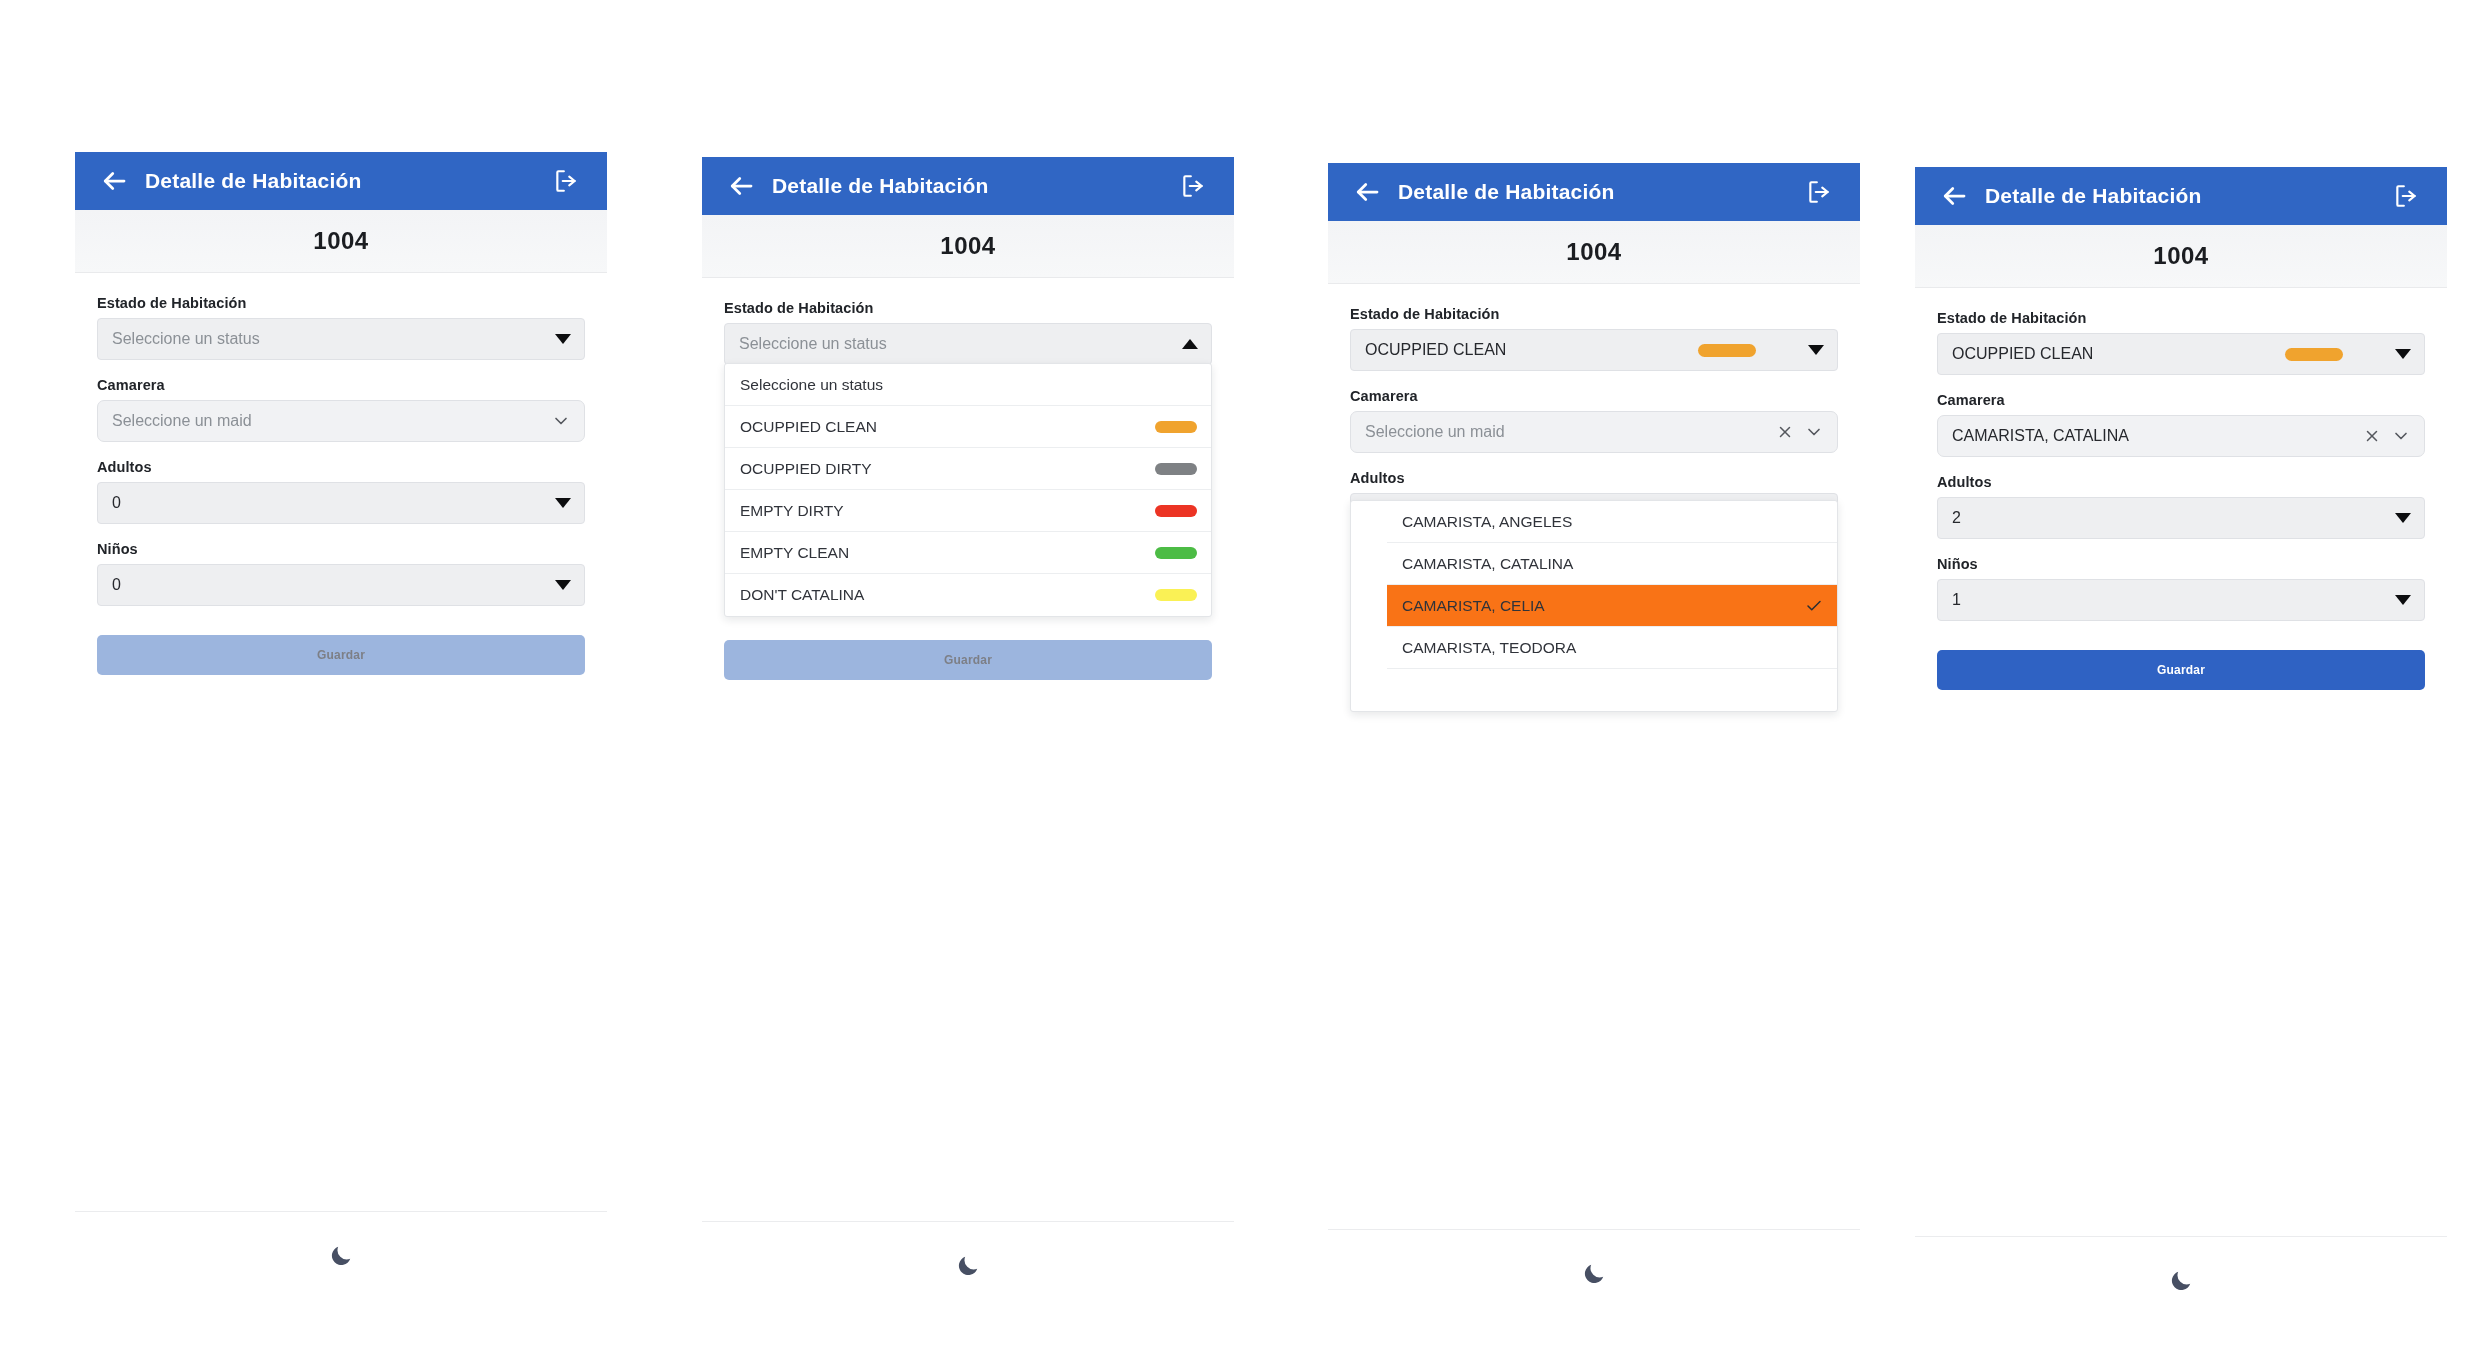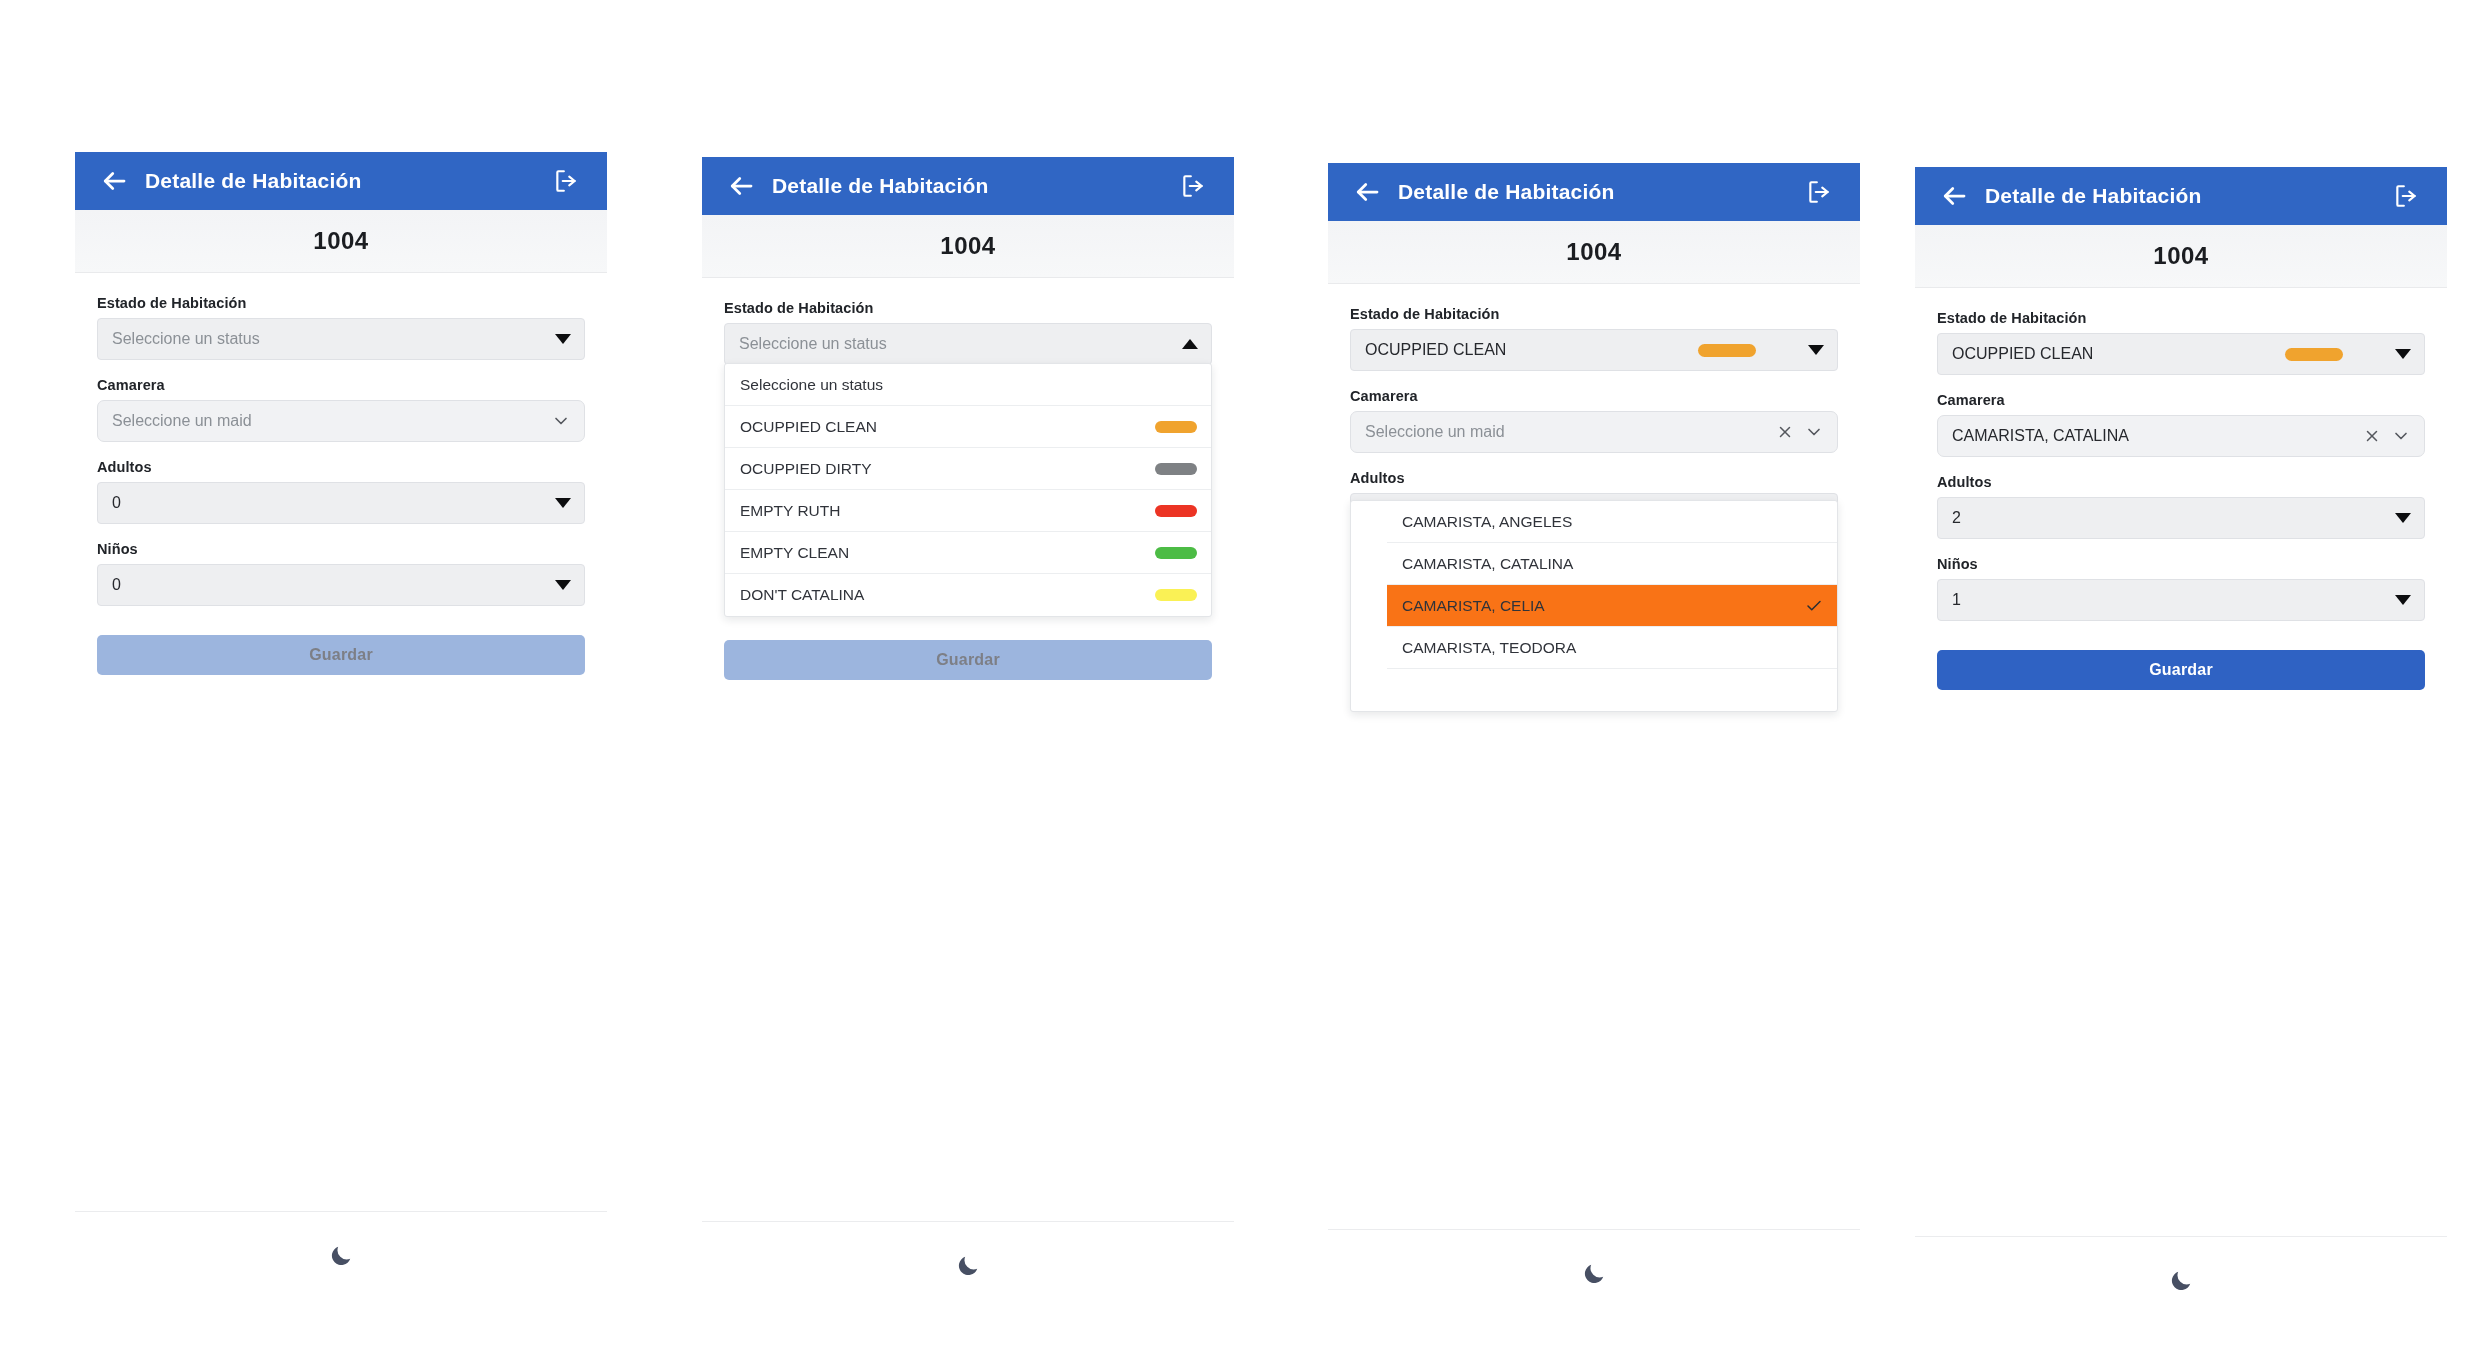--- a/index.html
+++ b/index.html
@@ -174,21 +174,21 @@
   }
 
   
   .savewrap { padding-top: 12px; }
   .savebtn {
     height: 40px;
     border-radius: 5px;
     display: flex;
     align-items: center;
     justify-content: center;
-    font-size: 16px;
+    font-size: 12px;
     font-weight: bold;
     letter-spacing: .2px;
   }
   .savebtn.disabled { background: #9cb5de; color: #7d7f86; }
   .savebtn.enabled  { background: #2f62c3; color: #ffffff; }
 
   
   .bottombar {
     height: 88px;
     border-top: 1px solid #ebecee;
@@ -343,21 +343,21 @@
             <span>OCUPPIED CLEAN</span>
             <div class="spacer"></div>
             <span class="pill" style="background: rgb(240, 163, 46);"></span>
           </div>
           <div class="menu-item">
             <span>OCUPPIED DIRTY</span>
             <div class="spacer"></div>
             <span class="pill" style="background: rgb(126, 129, 132);"></span>
           </div>
           <div class="menu-item">
-            <span>EMPTY RUTH</span>
+            <span>EMPTY DIRTY</span>
             <div class="spacer"></div>
             <span class="pill" style="background: rgb(236, 52, 36);"></span>
           </div>
           <div class="menu-item">
             <span>EMPTY CLEAN</span>
             <div class="spacer"></div>
             <span class="pill" style="background: rgb(76, 188, 69);"></span>
           </div>
           <div class="menu-item">
             <span>DON'T CATALINA</span>

